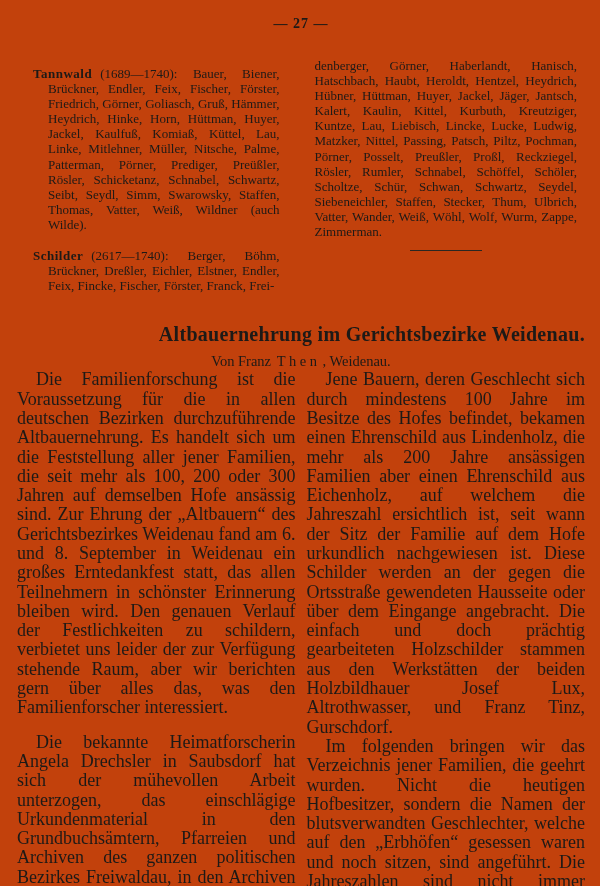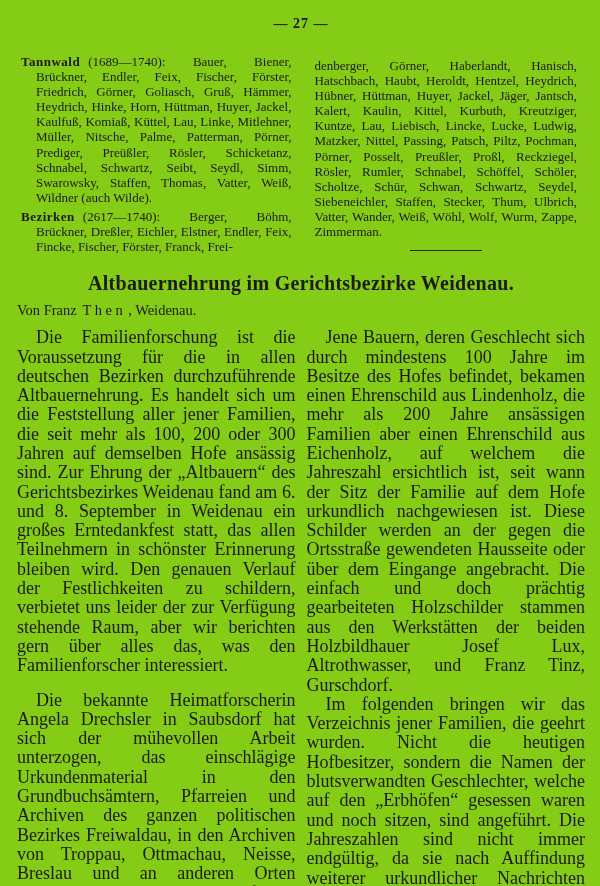--- a/index.html
+++ b/index.html
@@ -5,21 +5,21 @@
   html, body {
     margin: 0;
     padding: 0;
     background: #e8e6e1;
   }
   .page {
     position: relative;
     width: 600px;
     height: 886px;
     margin: 0 auto;
-    background: #84cc16;
+    background: #c2410c;
     color: #1d1a17;
     font-family: "Liberation Serif", "DejaVu Serif", serif;
     box-sizing: border-box;
     padding: 16px 15px 0 17px;
     overflow: hidden;
   }
   .page-number {
     text-align: center;
     font-size: 14px;
     font-weight: bold;
@@ -34,51 +34,50 @@
     width: 279px;
     box-sizing: border-box;
   }
   
   .name-lists {
     font-size: 13px;
     line-height: 15.1px;
     text-align: justify;
   }
   .list-entry {
-    margin: 4px;
+    margin: 16px;
     padding-left: 15px;
     text-indent: -15px;
   }
   .list-entry .place {
     font-weight: bold;
     letter-spacing: 0.5px;
     padding-right: 8px;
   }
   .list-cont {
     margin: 8px;
     text-align: justify;
   }
   .list-divider {
     width: 72px;
     border: 0;
     border-top: 1.5px solid #2a2722;
     margin: 11px auto 0 auto;
   }
   
   .article-title {
-    text-align: center;
+    text-align: right;
     font-size: 20px;
     font-weight: bold;
     margin: 14px 0 7px 0;
     letter-spacing: 0.3px;
   }
   .byline {
-    text-align: left;
+    text-align: center;
     font-size: 14.5px;
-    margin-bottom: 9px;
   }
   .byline .spaced-name {
     letter-spacing: 3.5px;
     padding: 0 2px;
   }
   .body-text {
     font-size: 18px;
     line-height: 19.3px;
     text-align: justify;
   }
@@ -96,21 +95,21 @@
 </head>
 <body>
 
 <div class="page">
 
   <div class="page-number">— 27 —</div>
 
   <div class="columns name-lists">
     <div class="col">
       <p class="list-entry"><span class="place">Tannwald</span><span>(1689—1740): Bauer, Biener, Brückner, Endler, Feix, Fischer, Förster, Friedrich, Görner, Goliasch, Gruß, Hämmer, Heydrich, Hinke, Horn, Hüttman, Huyer, Jackel, Kaulfuß, Komiaß, Küttel, Lau, Linke, Mitlehner, Müller, Nitsche, Palme, Patterman, Pörner, Prediger, Preüßler, Rösler, Schicketanz, Schnabel, Schwartz, Seibt, Seydl, Simm, Swarowsky, Staffen, Thomas, Vatter, Weiß, Wildner (auch Wilde).</span></p>
-      <p class="list-entry"><span class="place">Bezirken</span><span>(2617—1740): Berger, Böhm, Brückner, Dreßler, Eichler, Elstner, Endler, Feix, Fincke, Fischer, Förster, Franck, Frei-</span></p>
+      <p class="list-entry"><span class="place">Schilder</span><span>(2617—1740): Berger, Böhm, Brückner, Dreßler, Eichler, Elstner, Endler, Feix, Fincke, Fischer, Förster, Franck, Frei-</span></p>
     </div>
     <div class="col">
       <p class="list-cont">denberger, Görner, Haberlandt, Hanisch, Hatschbach, Haubt, Heroldt, Hentzel, Heydrich, Hübner, Hüttman, Huyer, Jackel, Jäger, Jantsch, Kalert, Kaulin, Kittel, Kurbuth, Kreutziger, Kuntze, Lau, Liebisch, Lincke, Lucke, Ludwig, Matzker, Nittel, Passing, Patsch, Piltz, Pochman, Pörner, Posselt, Preußler, Proßl, Reckziegel, Rösler, Rumler, Schnabel, Schöffel, Schöler, Scholtze, Schür, Schwan, Schwartz, Seydel, Siebeneichler, Staffen, Stecker, Thum, Ulbrich, Vatter, Wander, Weiß, Wöhl, Wolf, Wurm, Zappe, Zimmerman.</p>
       <hr class="list-divider">
     </div>
   </div>
 
   <div class="article-title">Altbauernehrung im Gerichtsbezirke Weidenau.</div>
 
   <div class="byline"><span>Von Franz</span> <span class="spaced-name">Then</span><span>, Weidenau.</span></div>

